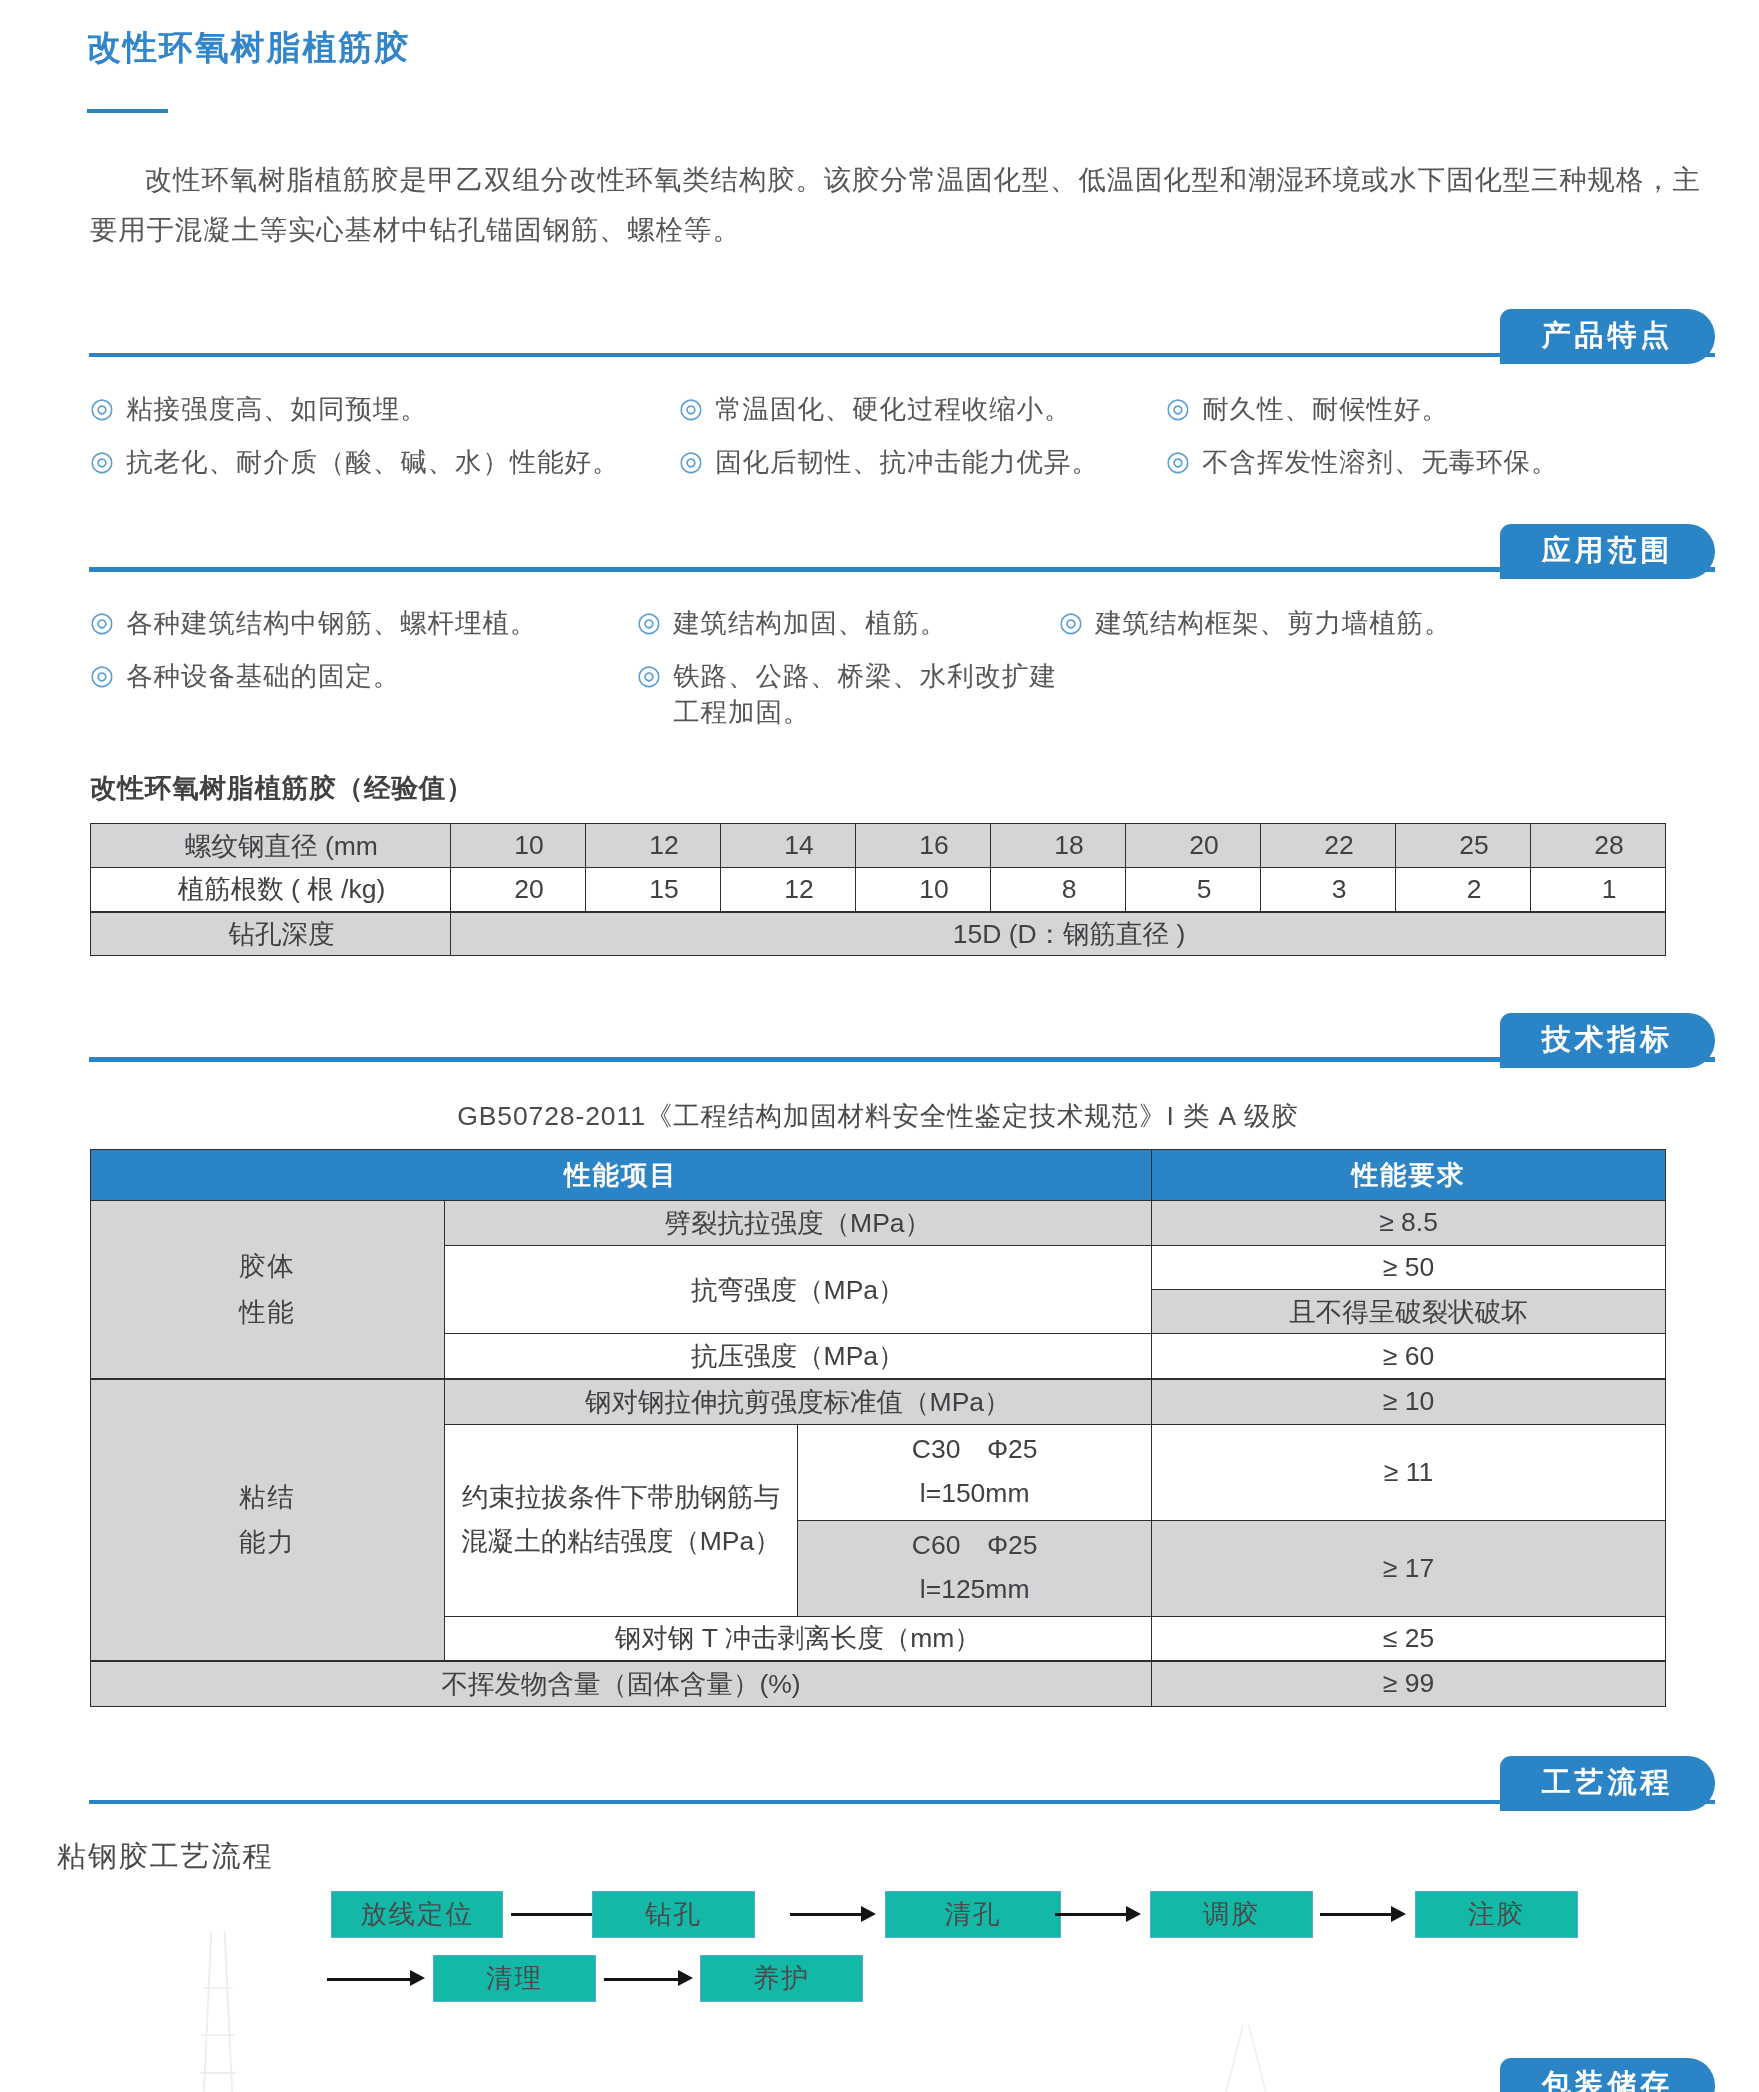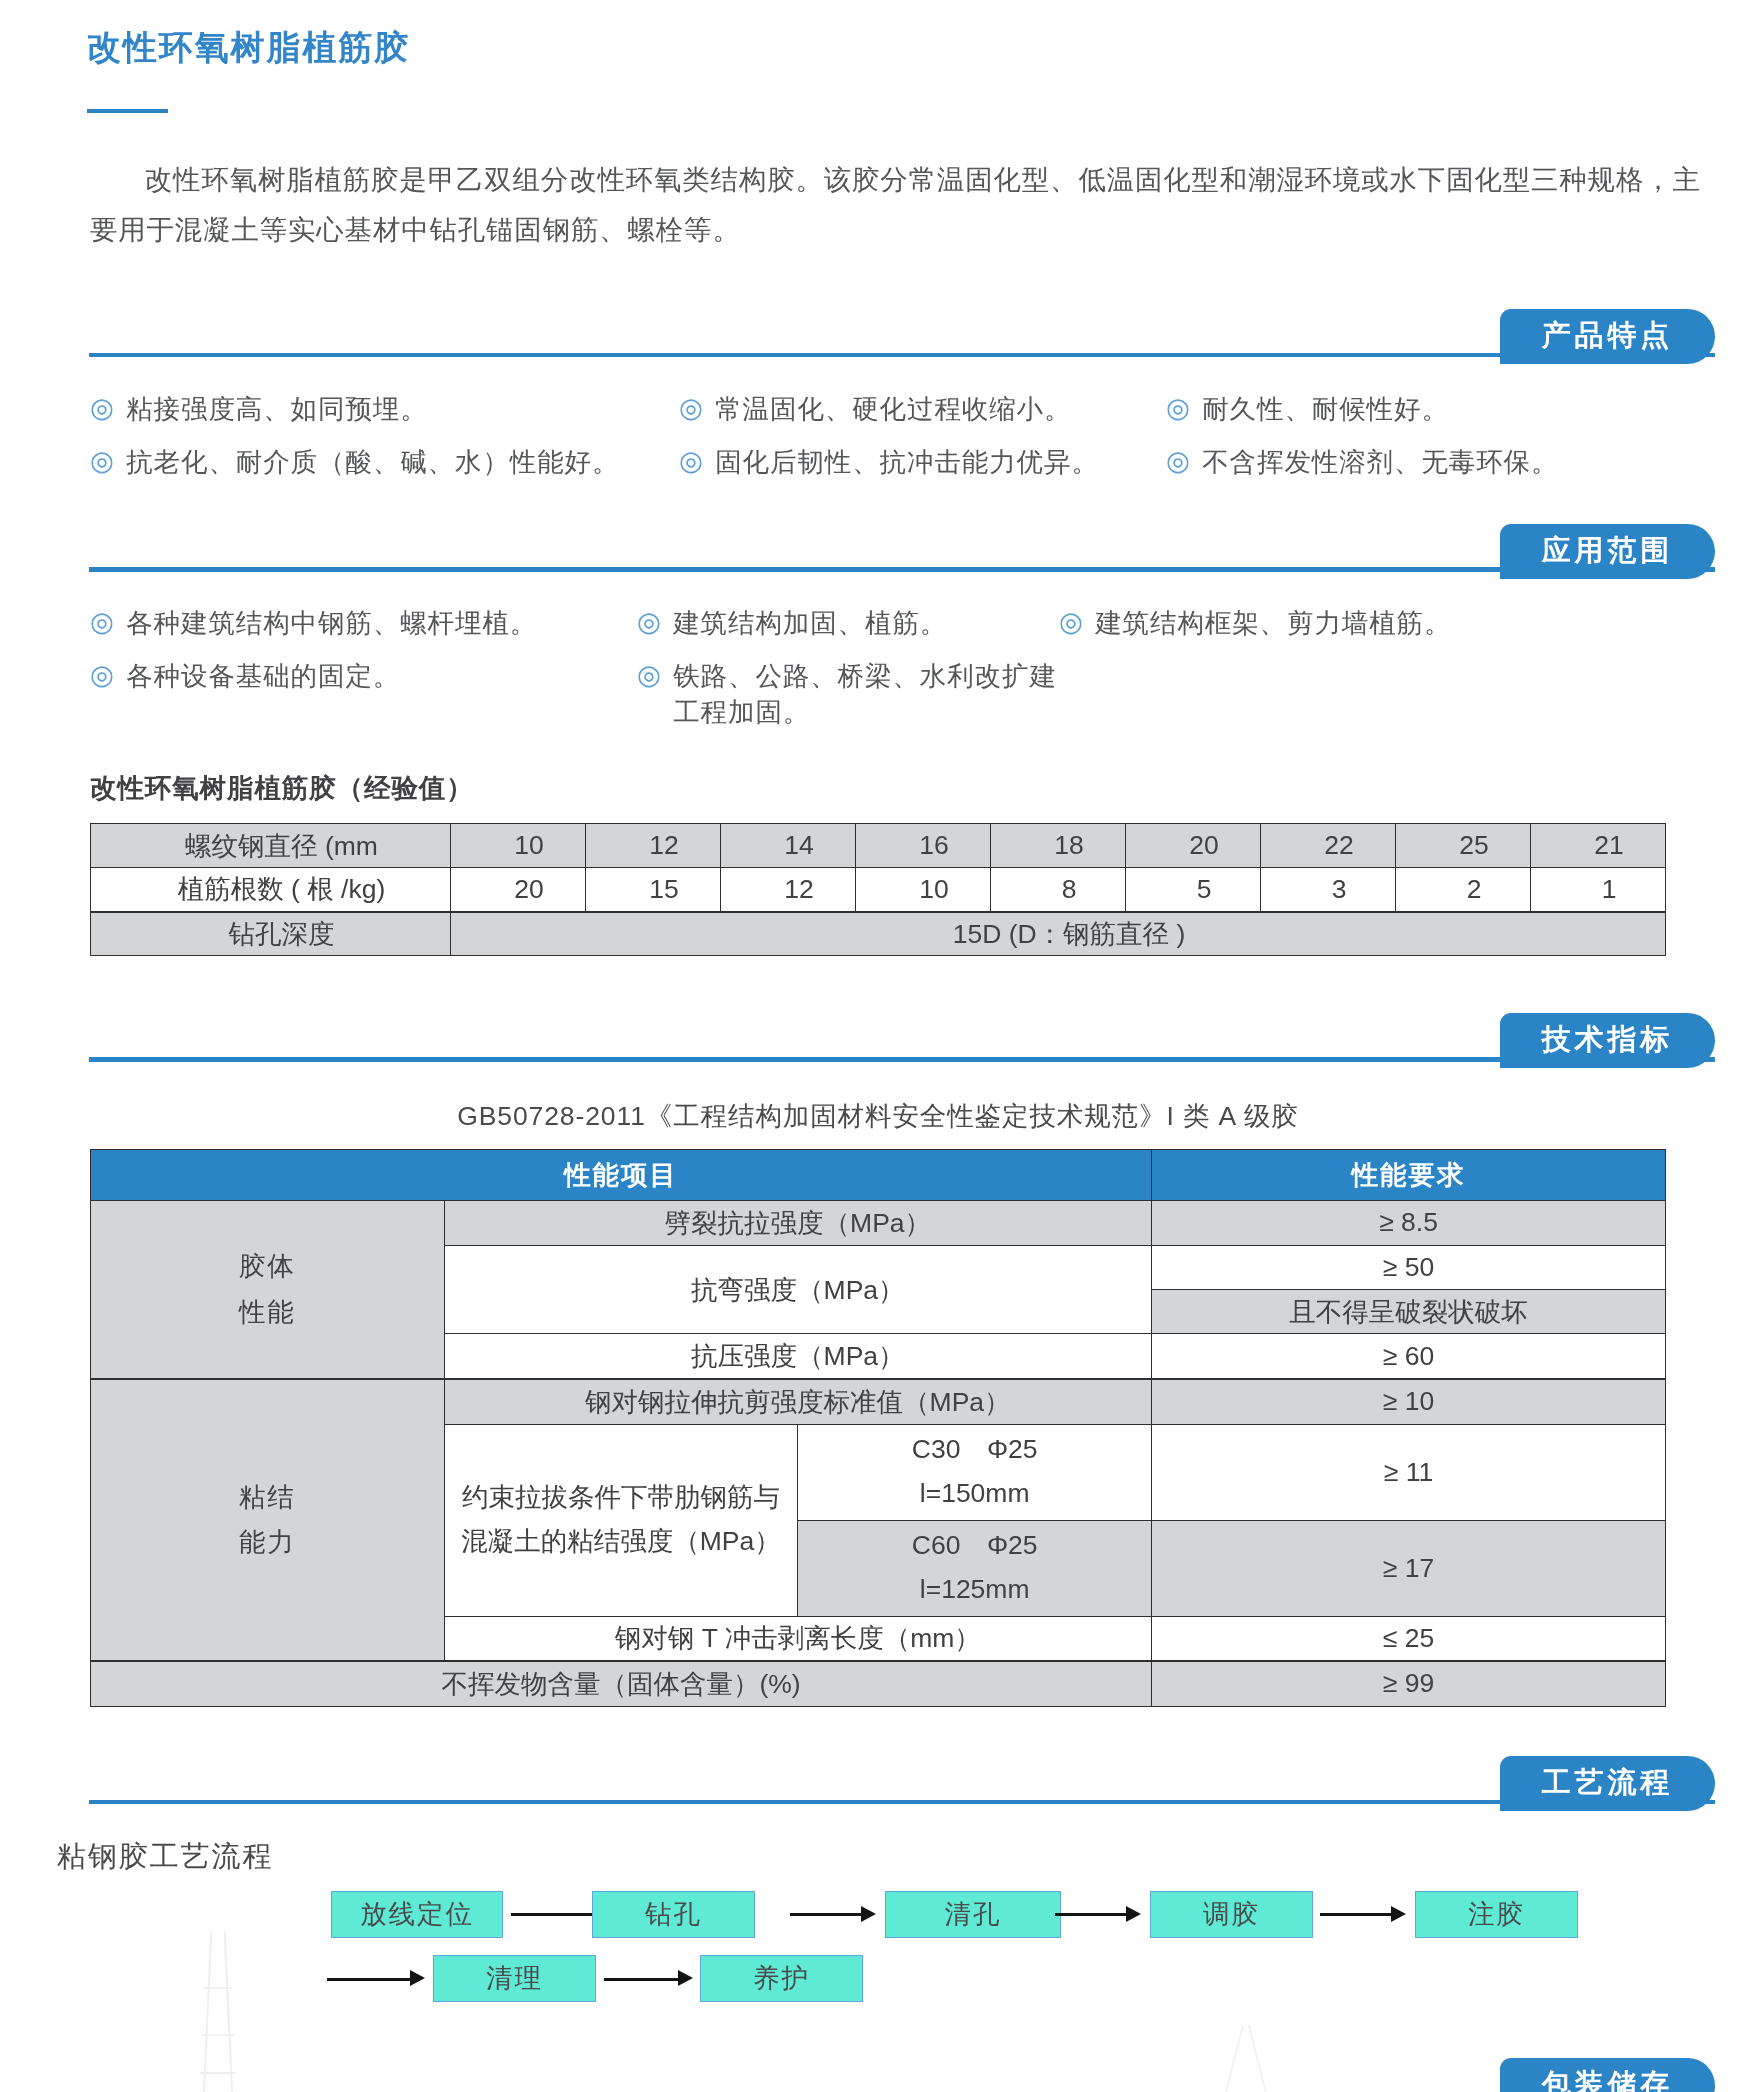--- a/index.html
+++ b/index.html
@@ -59,21 +59,21 @@
   table.tech td.prop{width:591px;}
   table.tech td.sub{width:360px;}
   table.tech tr.grp-split td{border-top-width:2.8px;}
   .vwrap{display:inline-block;width:2.15em;line-height:1.7;word-break:break-all;letter-spacing:1.9px;}
   .two-line{line-height:1.65;}
   table.tech td.tall{height:83px;}
 
   
   .flow-subtitle{margin:24.6px 49px 0 57px;font-size:29px;color:#4a4a4d;letter-spacing:1.9px;}
   .flow{position:relative;height:127px;margin-top:9.5px;}
-  .fbox{position:absolute;height:47px;line-height:44px;border:1.9px solid var(--flow-border);background:#5eead4;
+  .fbox{position:absolute;height:47px;line-height:44px;border:1.9px solid var(--flow-border);background:#14b8a6;
     text-align:center;font-size:26.5px;color:#4a4a4d;letter-spacing:1.9px;}
   .farrow{position:absolute;height:2.8px;background:#141414;}
   .farrow::after{content:"";position:absolute;right:-13.2px;top:-7.6px;border-left:15px solid #141414;
     border-top:8.5px solid transparent;border-bottom:8.5px solid transparent;}
 
   
   .wm{position:absolute;opacity:.35;}
 </style>
 </head>
 <body>
@@ -149,21 +149,21 @@
         <tr class="g">
       <td class="lab">螺纹钢直径 (mm</td>
       <td>10</td>
       <td>12</td>
       <td>14</td>
       <td>16</td>
       <td>18</td>
       <td>20</td>
       <td>22</td>
       <td>25</td>
-      <td>21</td>
+      <td>28</td>
     </tr>
     <tr>
       <td class="lab">植筋根数 ( 根 /kg)</td>
       <td>20</td>
       <td>15</td>
       <td>12</td>
       <td>10</td>
       <td>8</td>
       <td>5</td>
       <td>3</td>

